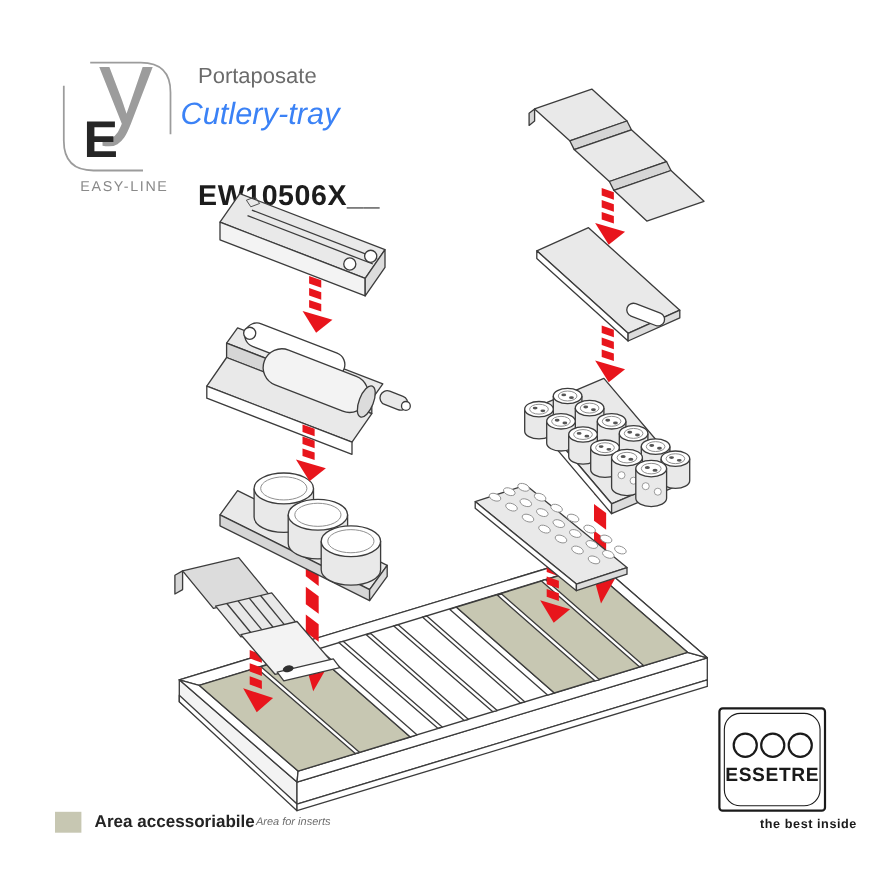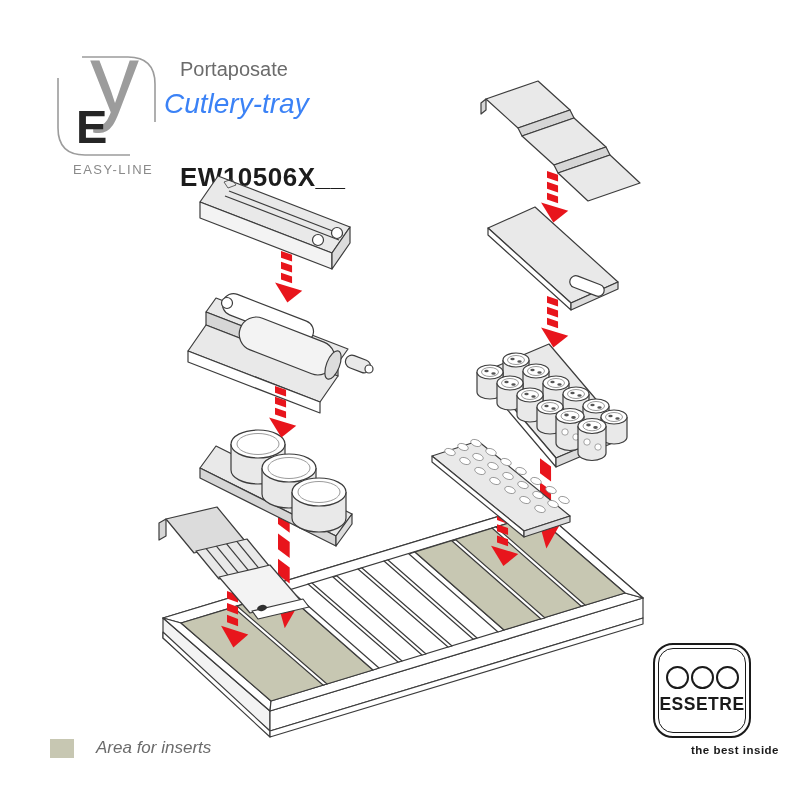--- a/index.html
+++ b/index.html
@@ -20,24 +20,24 @@
   .logo-y{left:90px;top:30px;font-size:98px;font-weight:400;color:#9c9c9c;line-height:1;}
   .logo-sub{left:73px;top:162px;font-size:13px;color:#8a8a8a;letter-spacing:1.5px;}
   .title-it{left:180px;top:58px;font-size:20px;color:#6b6b6b;}
   .title-en{left:164px;top:88px;font-size:28px;color:#3b82f6;font-style:italic;}
   .title-code{left:180px;top:114px;font-size:26px;font-weight:700;color:#1c1c1c;letter-spacing:0.5px;margin-top:48px;}
 
   
   .legend{left:50px;top:738px;display:flex;align-items:center;}
   .legend-swatch{width:24px;height:19px;background:var(--insert-area,#c7c7b2);display:inline-block;}
   .legend-it{margin-left:12px;font-size:15.5px;font-weight:700;color:#242424;}
-  .legend-en{margin-left:22px;font-size:17px;font-style:italic;color:#6b6b6b;}
-
-  
-  .essetre{left:653px;top:643px;width:98px;height:95px;border:2.5px solid #1a1a1a;border-radius:20px;padding:3px;text-align:center;}
+  .legend-en{margin-left:1px;font-size:10px;font-style:italic;color:#6b6b6b;}
+
+  
+  .essetre{left:653px;top:643px;width:98px;height:95px;border:2.5px solid #1a1a1a;border-radius:4px;padding:3px;text-align:center;}
   .essetre-inner{width:100%;height:100%;border:1.5px solid #1a1a1a;border-radius:15px;display:flex;flex-direction:column;align-items:center;justify-content:center;}
   .dots{display:flex;gap:2px;margin-bottom:5px;}
   .dot{width:23px;height:23px;border:2px solid #1a1a1a;border-radius:50%;}
   .brand-name{font-size:17.5px;font-weight:700;color:#1a1a1a;letter-spacing:0.5px;}
   .brand-tagline{left:686px;top:744px;width:98px;text-align:center;font-size:11.5px;font-weight:700;color:#1a1a1a;letter-spacing:0.5px;}
 
   
   svg.diagram{position:absolute;left:0;top:0;}
   .ln{stroke:var(--line,#3c3c3c);stroke-width:1.2;stroke-linejoin:round;}
   .thin{stroke:var(--line,#3c3c3c);stroke-width:0.8;stroke-linejoin:round;}
@@ -253,20 +253,21 @@
     <g>
       <use href="#arr" class="arrow" transform="translate(281,251) scale(0.85,0.62)"></use>
       <use href="#arr" class="arrow" transform="translate(275,386) scale(0.85,0.62)"></use>
       <use href="#arr" class="arrow" transform="translate(547,171) scale(0.85,0.62)"></use>
       <use href="#arr" class="arrow" transform="translate(547,296) scale(0.85,0.62)"></use>
     </g>
   </svg>
 
   <div class="abs legend">
     <span class="legend-swatch"></span>
+    <span class="legend-it">Area accessoriabile</span>
     <span class="legend-en">Area for inserts</span>
   </div>
 
   <div class="abs essetre">
     <div class="essetre-inner">
       <div class="dots">
         <span class="dot"></span>
           <span class="dot"></span>
           <span class="dot"></span>
       </div>

